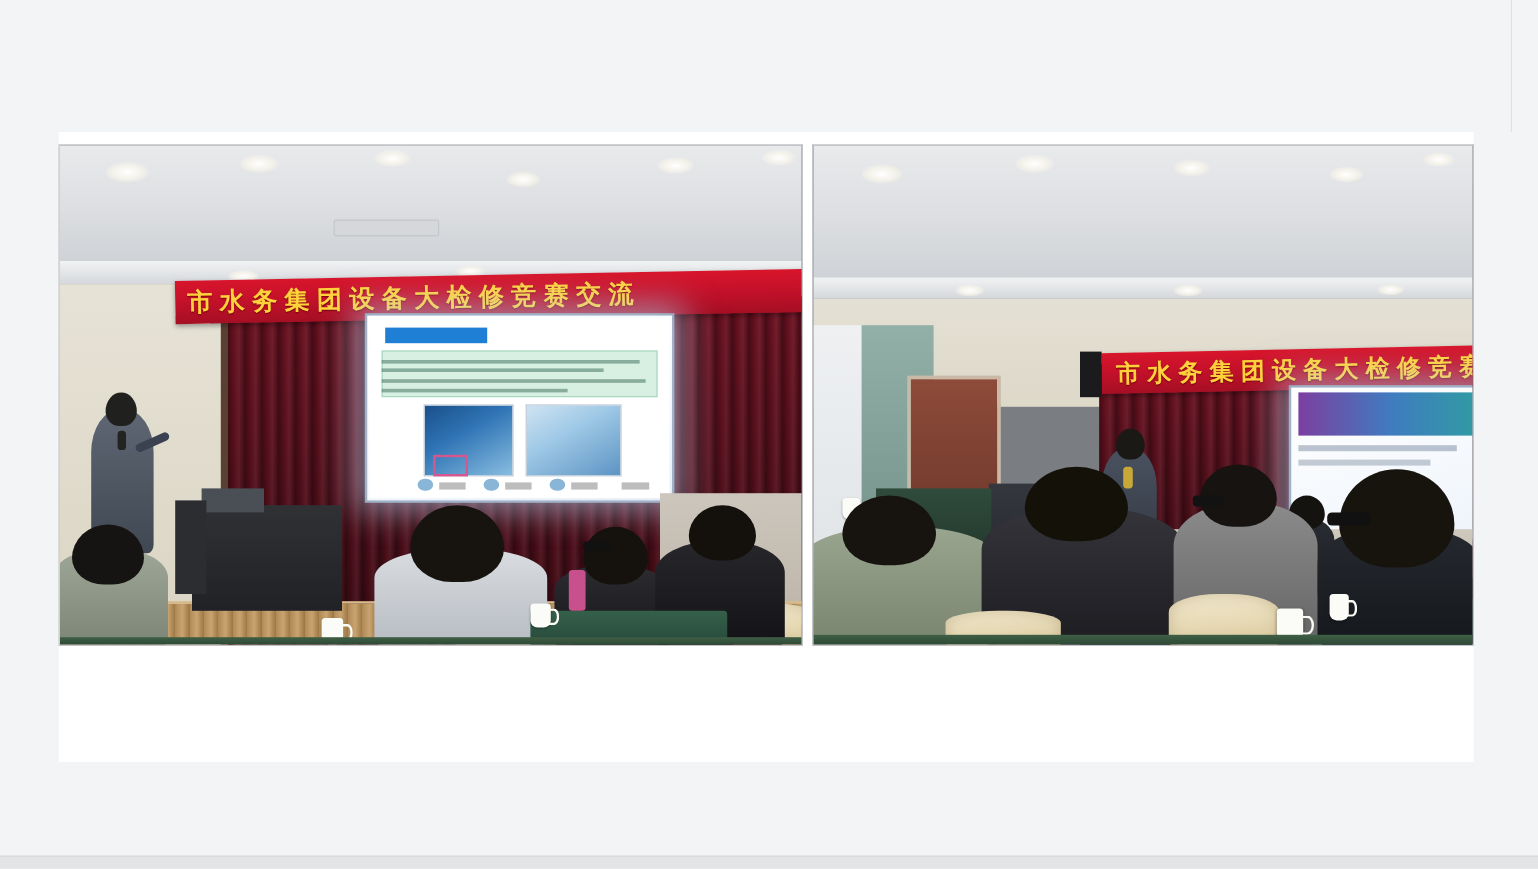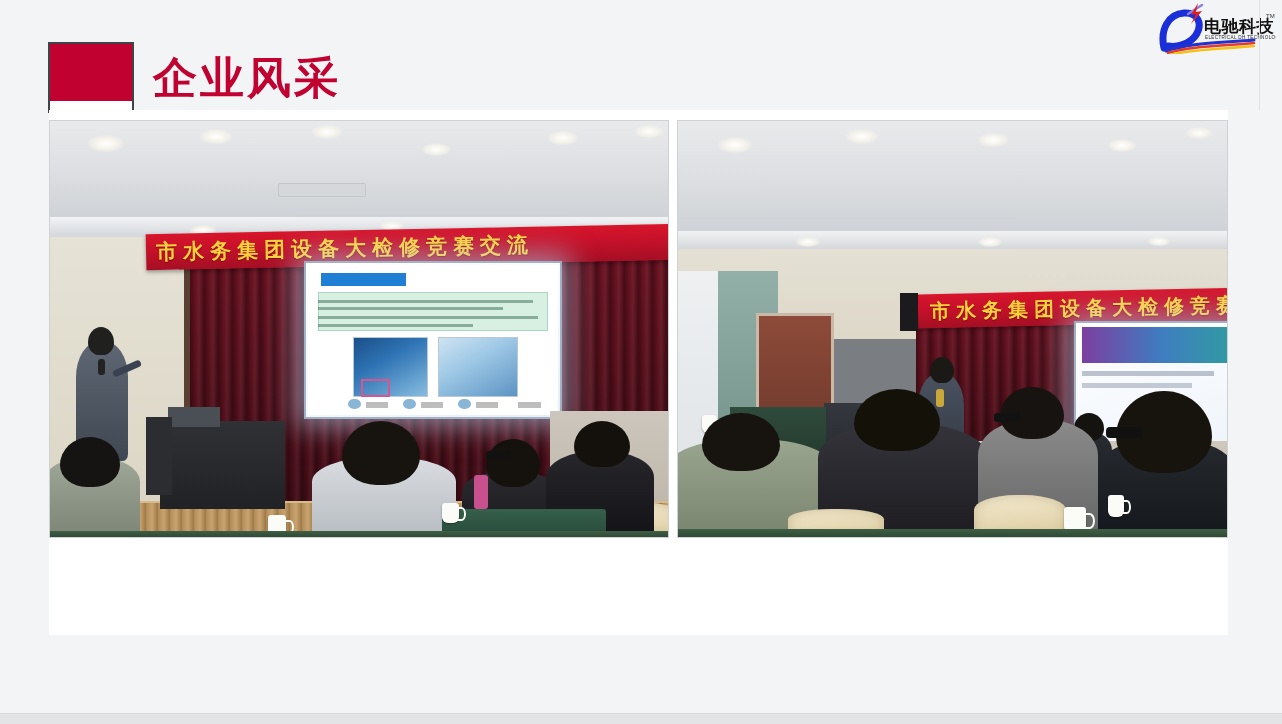--- a/index.html
+++ b/index.html
@@ -275,47 +275,22 @@
     letter-spacing: 2px;
     color: #12a14c;
     font-family: "Liberation Serif", "DejaVu Serif", serif;
   }
 </style>
 </head>
 <body>
 
 <div id="page">
 
-  <div class="brand-logo">
-    <svg width="118" height="52" viewBox="0 0 118 52" xmlns="http://www.w3.org/2000/svg">
-
-      <path d="M6 46 C 2 28, 10 12, 26 11 C 40 10, 45 22, 38 33 C 32 42, 18 46, 10 44" fill="none" stroke="#1a2fd8" stroke-width="7" stroke-linecap="round"></path>
-      <path d="M30 12 L 44 3" stroke="#8b7fe0" stroke-width="2.5" stroke-linecap="round" fill="none"></path>
-
-      <path d="M40 1 L 33 13 L 38 12 L 33 22 L 44 9 L 38 10 Z" fill="#e02020"></path>
-
-      <g fill="#111111" font-family="'Liberation Sans',sans-serif" font-weight="700">
-        <text x="46" y="30" font-size="17" letter-spacing="0.5">电驰科技</text>
-      </g>
-      <text x="108" y="16" fill="#333" font-size="6" font-family="'Liberation Sans',sans-serif">TM</text>
-      <text x="47" y="37" fill="#2b2b2b" font-size="4.6" letter-spacing="0.35" font-family="'Liberation Sans',sans-serif">ELECTRICAL DH TECHNOLOGY</text>
-
-      <path d="M8 49 C 30 41, 62 41, 96 38" stroke="#2233cc" stroke-width="3" fill="none" stroke-linecap="round"></path>
-      <path d="M10 51 C 32 44, 64 44, 96 41" stroke="#e23a2e" stroke-width="2.6" fill="none" stroke-linecap="round"></path>
-      <path d="M12 53 C 34 47, 66 47, 96 44" stroke="#f2c21a" stroke-width="2.4" fill="none" stroke-linecap="round"></path>
-    </svg>
-  </div>
   <div class="header-divider-right"></div>
 
-  <div class="section-header">
-    <div class="header-mark">
-      <div class="header-mark-fill"></div>
-    </div>
-    <div class="section-title">企业风采</div>
-  </div>
 
   <div class="content-card">
 
     <div class="gallery">
 
       <div class="photo-frame left">
         <div class="photo-scene">
 
           <div class="ceiling" style="height:96px"></div>
           <div class="downlight" style="left:38px;  top:14px; width:36px; height:17px"></div>

